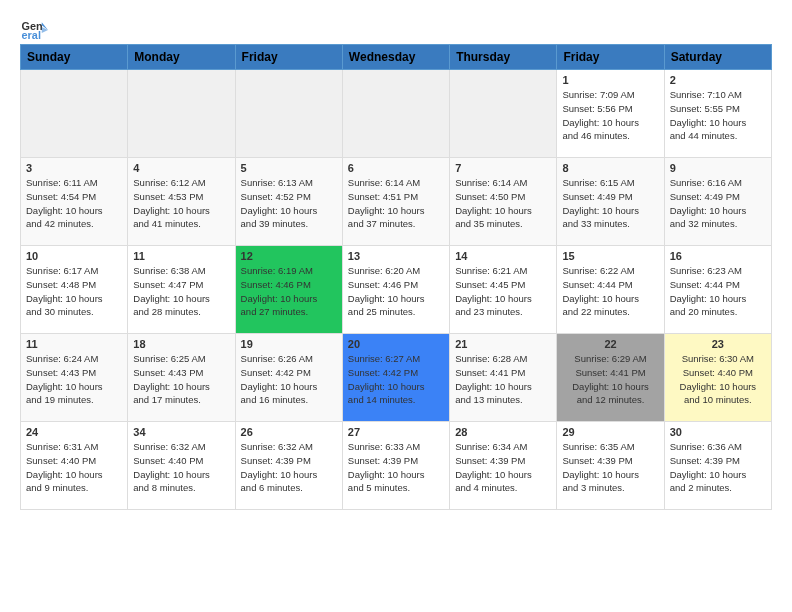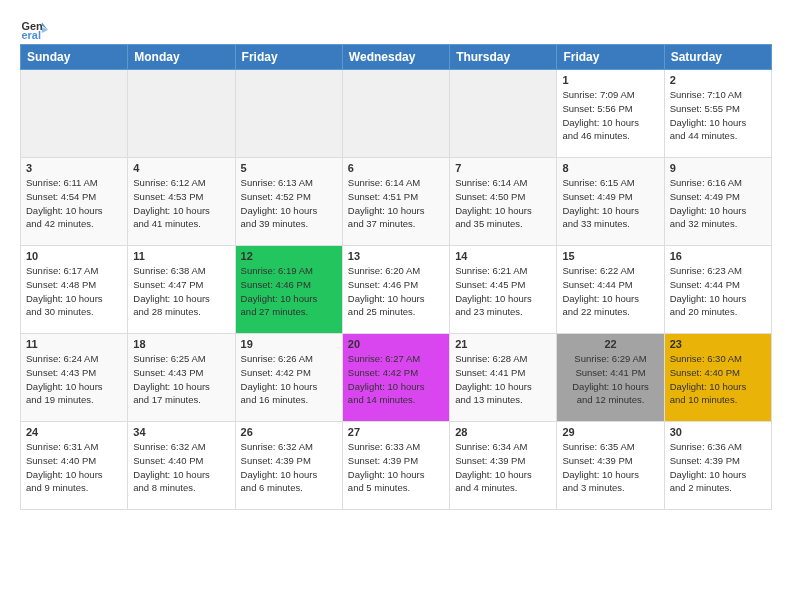--- a/index.html
+++ b/index.html
@@ -37,21 +37,21 @@
       font-size: 15px;
       color: #555;
     }
     .calendar {
       width: 100%;
       border-collapse: collapse;
       border: 1px solid #ccc;
     }
     .calendar th {
       background: #3a7bbf;
-      color: #ffffff;
+      color: #000000;
       font-size: 12px;
       font-weight: bold;
       padding: 5px 6px;
       text-align: left;
       border: 1px solid #5a9ad0;
     }
     .calendar td {
       vertical-align: top;
       padding: 4px 5px;
       border: 1px solid #ddd;
@@ -256,42 +256,42 @@
 Daylight: 10 hours
 and 17 minutes.</div>
         </td>
         <td style="background: rgb(249, 249, 249);">
           <span class="day-num">19</span>
           <div class="day-info" style="white-space: pre-line;">Sunrise: 6:26 AM
 Sunset: 4:42 PM
 Daylight: 10 hours
 and 16 minutes.</div>
         </td>
-        <td style="background: #d946ef; margin-left: 32px;">
+        <td style="background: #3b82f6; margin-left: 32px;">
           <span class="day-num">20</span>
           <div class="day-info" style="white-space: pre-line;">Sunrise: 6:27 AM
 Sunset: 4:42 PM
 Daylight: 10 hours
 and 14 minutes.</div>
         </td>
         <td style="background: rgb(249, 249, 249);">
           <span class="day-num">21</span>
           <div class="day-info" style="white-space: pre-line;">Sunrise: 6:28 AM
 Sunset: 4:41 PM
 Daylight: 10 hours
 and 13 minutes.</div>
         </td>
         <td style="background: #a3a3a3; text-align: center;">
           <span class="day-num">22</span>
           <div class="day-info" style="white-space: pre-line;">Sunrise: 6:29 AM
 Sunset: 4:41 PM
 Daylight: 10 hours
 and 12 minutes.</div>
         </td>
-        <td style="background: #eab308;">
+        <td style="background: #fef9c3; text-align: center;">
           <span class="day-num">23</span>
           <div class="day-info" style="white-space: pre-line;">Sunrise: 6:30 AM
 Sunset: 4:40 PM
 Daylight: 10 hours
 and 10 minutes.</div>
         </td>
       </tr>
       <tr>
         <td style="background: rgb(255, 255, 255);">
           <span class="day-num">24</span>

